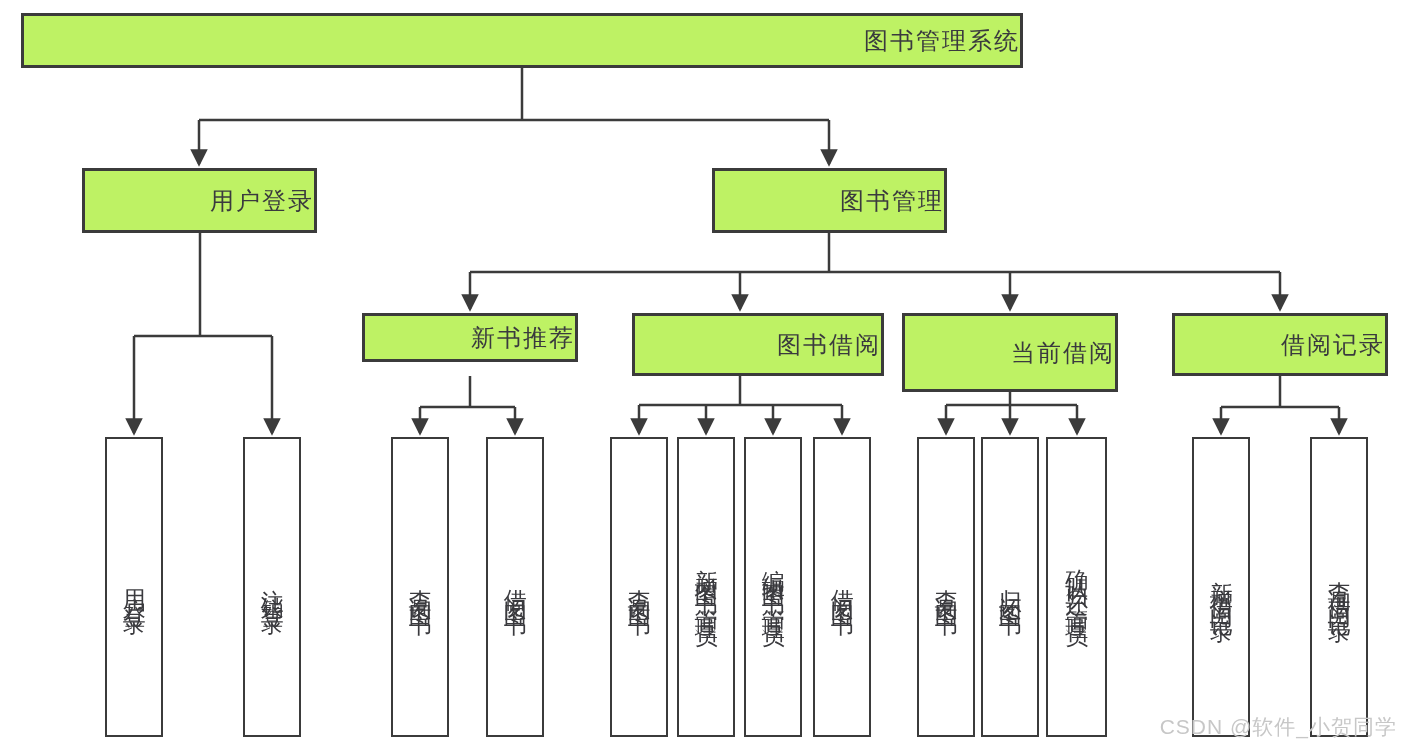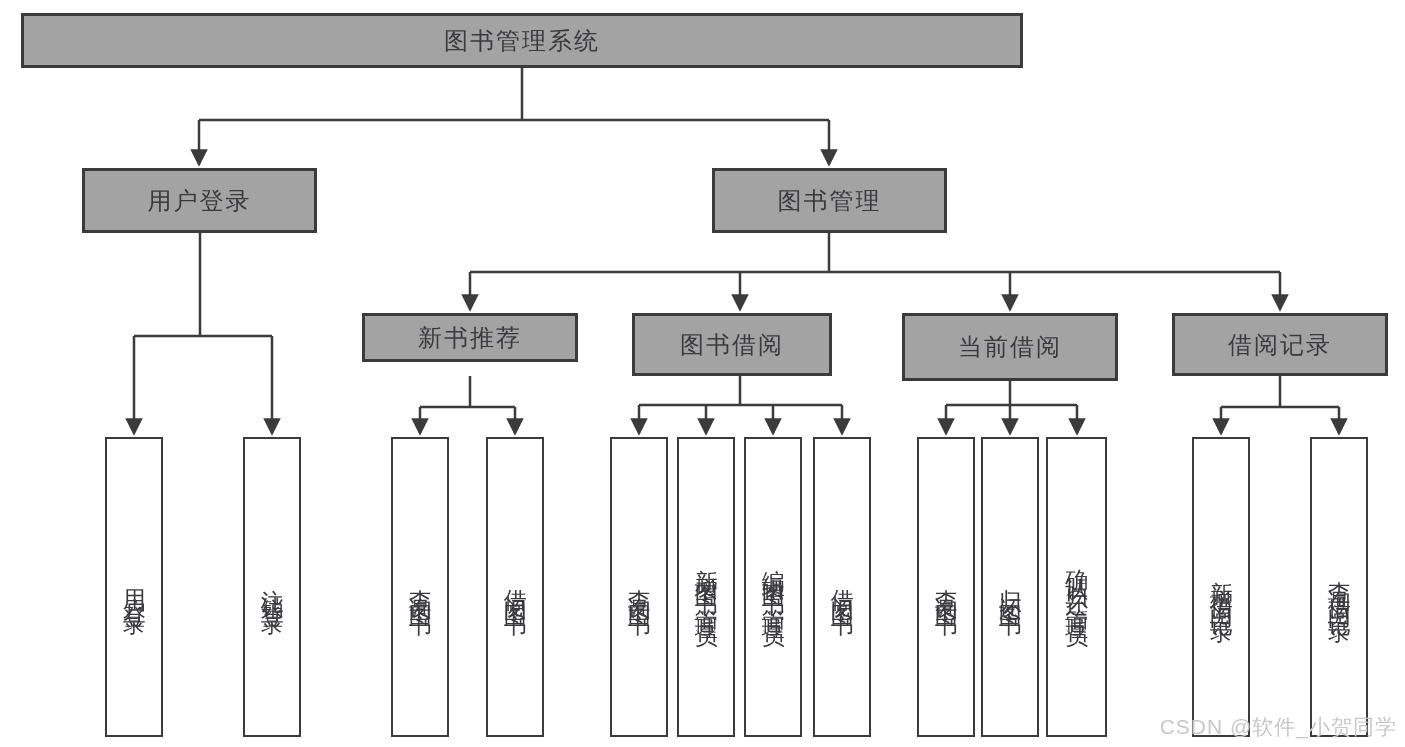--- a/index.html
+++ b/index.html
@@ -19,25 +19,25 @@
   }
   .connectors{
     position:absolute;
     left:0;top:0;
     width:1405px;height:747px;
     z-index:1;
   }
   .hbox{
     position:absolute;
     box-sizing:border-box;
-    background:#a3a3a3;
+    background:#bef264;
     border:3px solid #3b3b3b;
     display:flex;
     align-items:center;
-    justify-content:center;
+    justify-content:flex-end;
     z-index:2;
   }
   .hbox span{
     font-size:24px;
     color:#3a3a3e;
     letter-spacing:2px;
     white-space:nowrap;
   }
   .vbox{
     position:absolute;
@@ -132,24 +132,24 @@
   <div class="hbox" style="left:82px;top:168px;width:235px;height:65px">
     <span>用户登录</span>
   </div>
   <div class="hbox" style="left:712px;top:168px;width:235px;height:65px">
     <span>图书管理</span>
   </div>
 
   <div class="hbox" style="left:362px;top:313px;width:216px;height:49px">
     <span>新书推荐</span>
   </div>
-  <div class="hbox" style="left:632px;top:313px;width:200px;height:63px">
+  <div class="hbox" style="left:632px;top:313px;width:252px;height:63px">
     <span>图书借阅</span>
   </div>
-  <div class="hbox" style="left:902px;top:313px;width:216px;height:68px">
+  <div class="hbox" style="left:902px;top:313px;width:216px;height:79px">
     <span>当前借阅</span>
   </div>
   <div class="hbox" style="left:1172px;top:313px;width:216px;height:63px">
     <span>借阅记录</span>
   </div>
 
   <div class="vbox" style="left:105px;top:437px;width:58px;height:300px">
     <span class="vtext">用户登录</span>
   </div>
   <div class="vbox" style="left:243px;top:437px;width:58px;height:300px">

